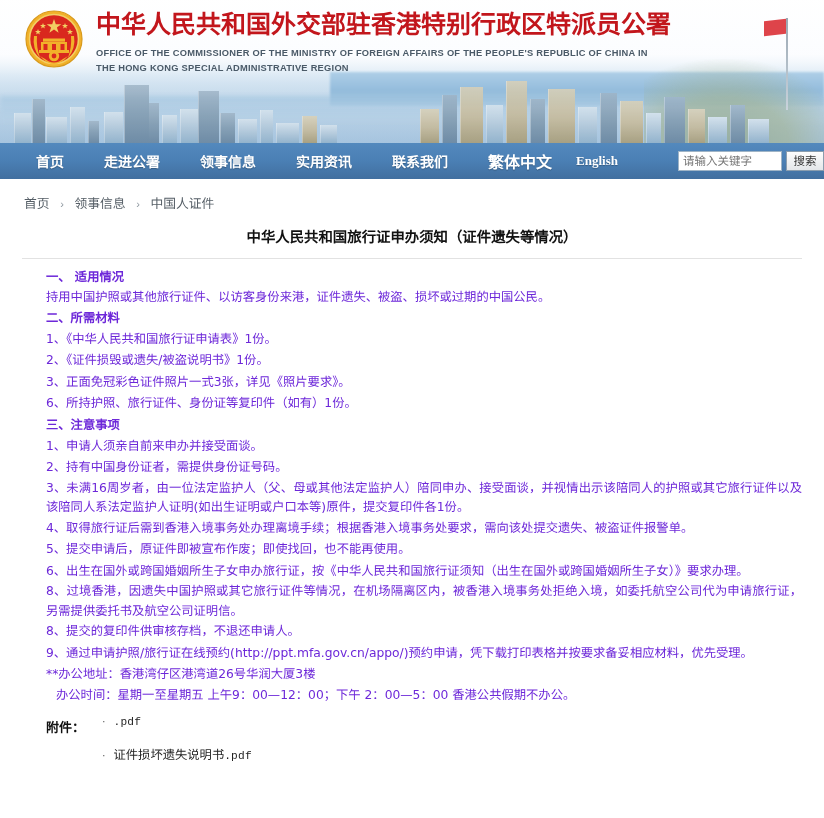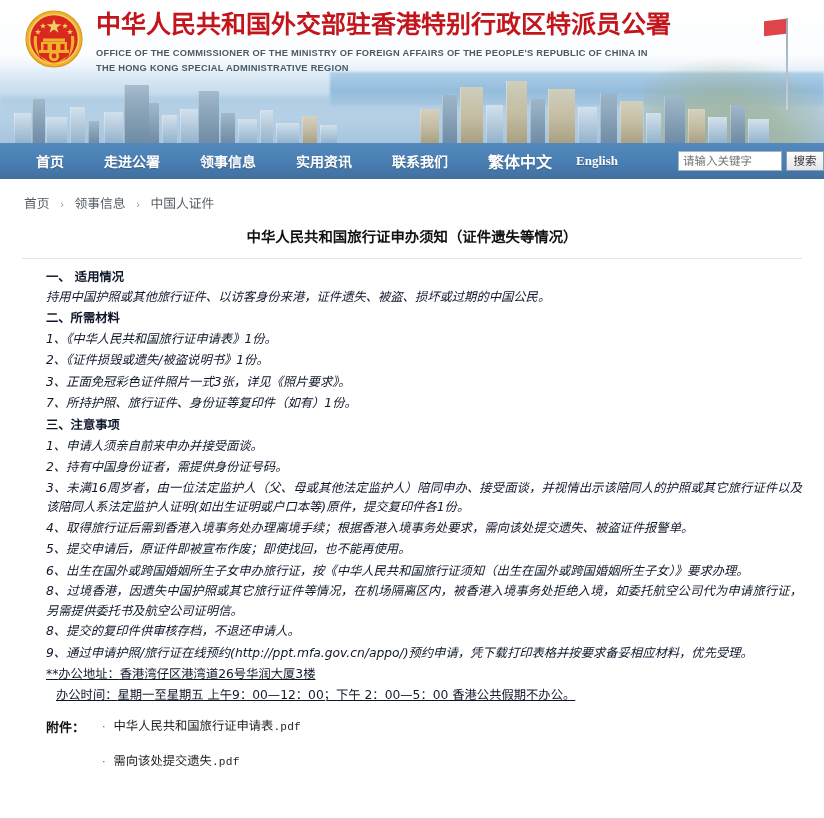--- a/index.html
+++ b/index.html
@@ -240,42 +240,40 @@
   .doc-rule {
     height: 1px;
     background: #e2e2e2;
     margin: 0 0 8px 0;
   }
 
   .body-text {
     font-family: "DejaVu Sans", "Liberation Sans", sans-serif;
     font-size: 12.3px;
     line-height: 19.6px;
-    color: #0f172a;
+    color: #6d28d9;
   }
   .sec-head {
     font-weight: bold;
     padding-left: 24px;
     line-height: 21px;
   }
   .para {
     padding-left: 24px;
     line-height: 19.6px;
     text-align: justify;
-    font-style: italic;
   }
   .para.loose { line-height: 21.5px; }
   .para.hang {
     padding-left: 24px;
     text-indent: 0;
   }
   .note-line {
     padding-left: 24px;
     line-height: 21px;
-    text-decoration: underline;
   }
   .note-line.sub { padding-left: 34px; }
   .mono {
     font-family: "Liberation Mono", "DejaVu Sans Mono", monospace;
     font-size: 11.4px;
     letter-spacing: .1px;
   }
 
   
   .attachments {
@@ -438,21 +436,21 @@
 
     <div class="body-text">
 
       <div class="sec-head">一、  适用情况</div>
       <div class="para">持用中国护照或其他旅行证件、以访客身份来港，证件遗失、被盗、损坏或过期的中国公民。</div>
 
       <div class="sec-head">二、所需材料</div>
       <div class="para loose">1、《中华人民共和国旅行证申请表》1份。</div>
       <div class="para loose">2、《证件损毁或遗失/被盗说明书》1份。</div>
       <div class="para loose">3、正面免冠彩色证件照片一式3张，详见《照片要求》。</div>
-      <div class="para loose">7、所持护照、旅行证件、身份证等复印件（如有）1份。</div>
+      <div class="para loose">6、所持护照、旅行证件、身份证等复印件（如有）1份。</div>
 
       <div class="sec-head">三、注意事项</div>
       <div class="para loose">1、申请人须亲自前来申办并接受面谈。</div>
       <div class="para loose">2、持有中国身份证者，需提供身份证号码。</div>
       <div class="para hang">3、未满16周岁者，由一位法定监护人（父、母或其他法定监护人）陪同申办、接受面谈，并视情出示该陪同人的护照或其它旅行证件以及该陪同人系法定监护人证明(如出生证明或户口本等)原件，提交复印件各1份。</div>
       <div class="para loose">4、取得旅行证后需到香港入境事务处办理离境手续；根据香港入境事务处要求，需向该处提交遗失、被盗证件报警单。</div>
       <div class="para loose">5、提交申请后，原证件即被宣布作废；即使找回，也不能再使用。</div>
       <div class="para loose">6、出生在国外或跨国婚姻所生子女申办旅行证，按《中华人民共和国旅行证须知（出生在国外或跨国婚姻所生子女）》要求办理。</div>
       <div class="para hang">8、过境香港，因遗失中国护照或其它旅行证件等情况，在机场隔离区内，被香港入境事务处拒绝入境，如委托航空公司代为申请旅行证，另需提供委托书及航空公司证明信。</div>
       <div class="para loose">8、提交的复印件供审核存档，不退还申请人。</div>
@@ -468,26 +466,25 @@
       </div>
 
 
     </div>
 
     <div class="attachments">
       <div class="attach-label">附件：</div>
       <div class="attach-list">
         <div class="attach-item">
           <span class="attach-bullet">·</span>
-          <span class="attach-name">中华人民共和国旅行证申请表</span>
             <span class="attach-ext">.pdf</span>
         </div>
         <div class="attach-item">
           <span class="attach-bullet">·</span>
-          <span class="attach-name">需向该处提交遗失</span>
+          <span class="attach-name">证件损坏遗失说明书</span>
             <span class="attach-ext">.pdf</span>
         </div>
 
       </div>
     </div>
 
   </div>
 </div>
 
 </body></html>

